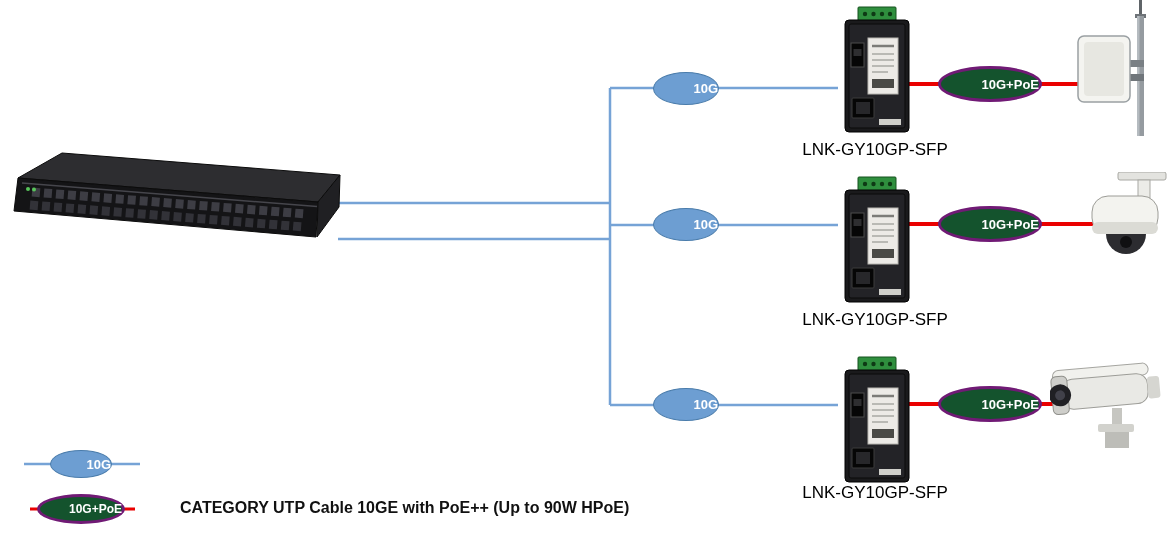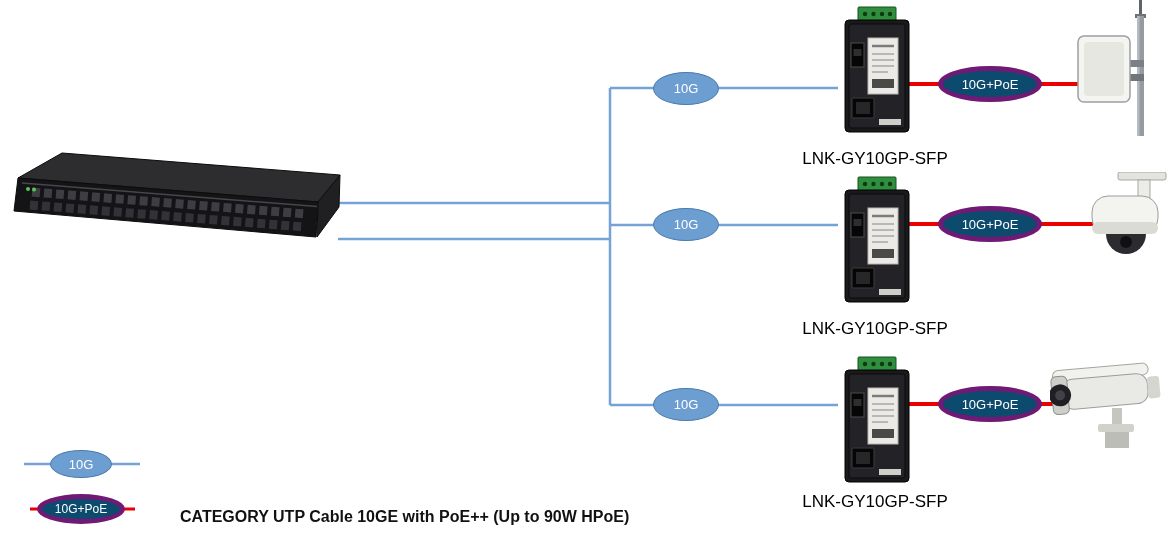--- a/index.html
+++ b/index.html
@@ -1,28 +1,28 @@
 <!DOCTYPE html>
 <html><head>
 <meta charset="utf-8">
 <style>
   * { margin:0; padding:0; box-sizing:border-box; }
   html,body { background:#ffffff; font-family:"Liberation Sans", sans-serif; }
   .canvas { position:relative; width:1173px; height:533px; background:#ffffff; overflow:hidden; }
   .lines { position:absolute; left:0; top:0; }
   .node { position:absolute; }
   .badge {
-    position:absolute; display:flex; align-items:center; justify-content:center;
-    border-radius:50%; color:#ffffff; font-weight:normal; font-size:13px;
+    position:absolute; display:flex; align-items:center; justify-content:flex-end;
+    border-radius:50%; color:#ffffff; font-weight:bold; font-size:13px;
   }
   .badge.fiber { width:66px; height:33px; background:#6d9ed2; border:1px solid #4a7cab; }
-  .badge.poe   { width:104px; height:36px; background:#0c4a6e; border:5px solid #701a75; }
+  .badge.poe   { width:104px; height:36px; background:#14532d; border:3px solid #701a75; }
   .badge.legend-fiber { width:62px; height:28px; }
   .badge.legend-poe   { width:88px; height:30px; font-size:12px; }
-  .label { position:absolute; color:#000000; white-space:nowrap;margin-top:9px; }
+  .label { position:absolute; color:#000000; white-space:nowrap; }
   .converter-label { width:180px; text-align:center; font-size:17px; }
   .switch-label { width:200px; text-align:center; font-size:16px; font-weight:bold; }
   .legend-text { font-size:16px; font-weight:bold; color:#111111; }
 </style>
 </head>
 <body>
 
 <div class="canvas">
 
   <svg class="lines" width="1173" height="533" viewBox="0 0 1173 533">

